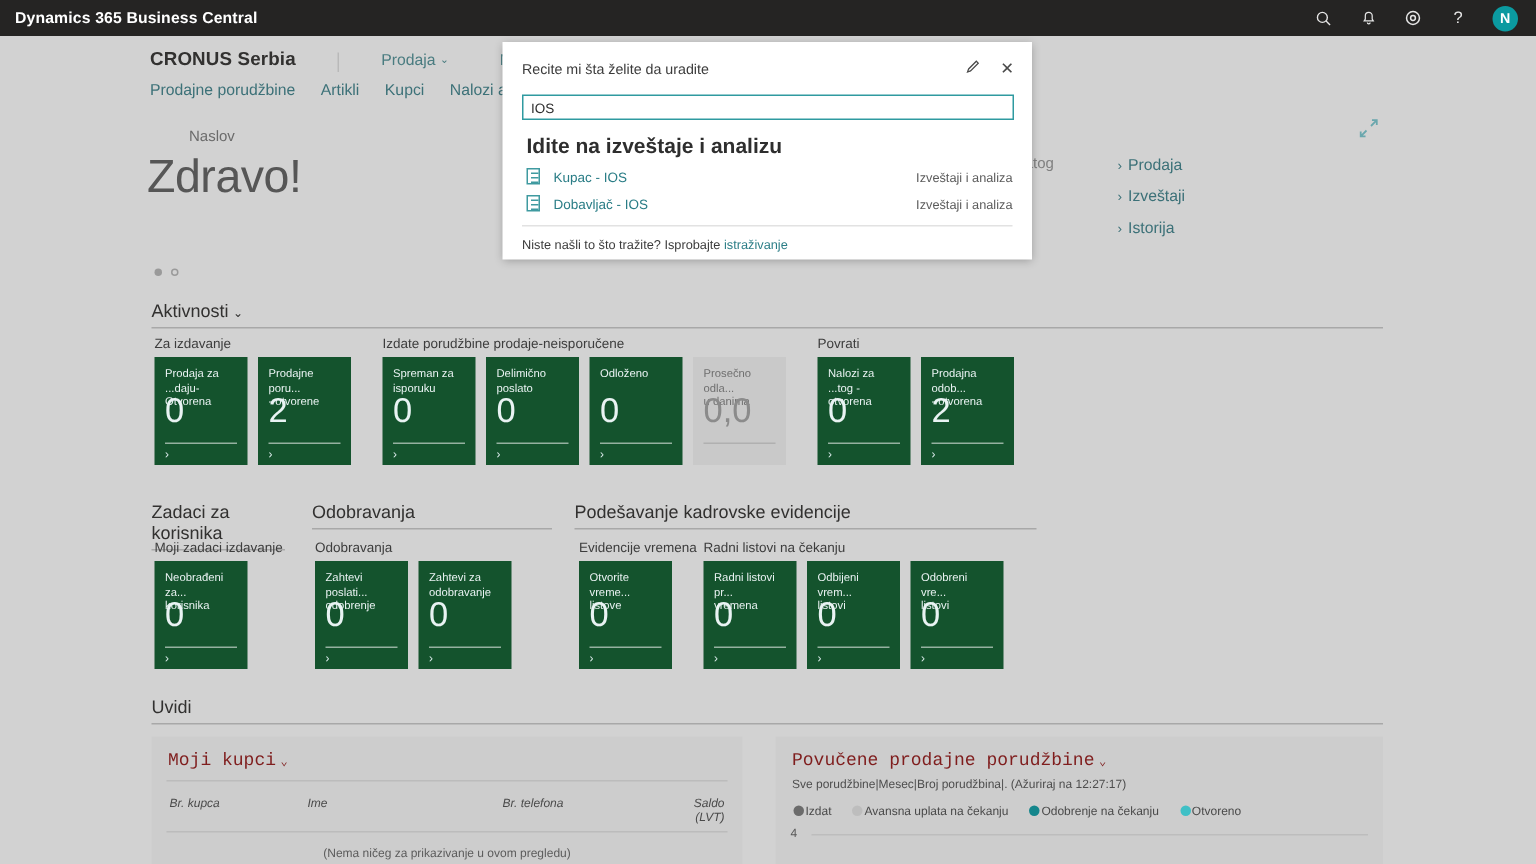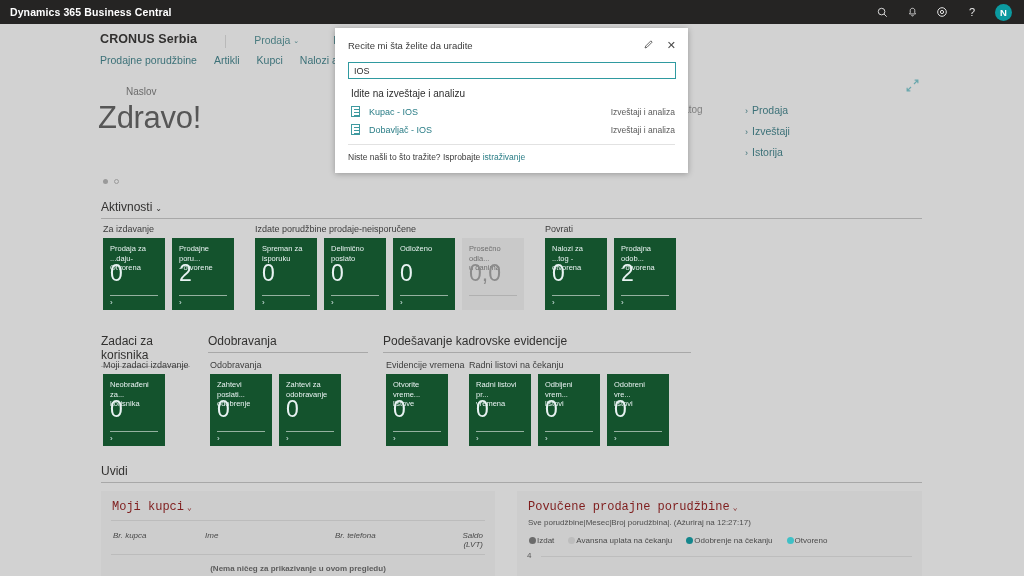--- a/index.html
+++ b/index.html
@@ -137,21 +137,21 @@
   .card { position: absolute; background: #cdcdcd; }
   .card-title {
     font-size: 12px; color: #7f1d1d; padding: 9px 0 6px 11px; font-family: Liberation Mono, monospace;
   }
   .card-title .chev { font-size: 8px; margin-left: 3px; }
   .card-rule { height: 1px; background: #bcbcbc; margin: 0 10px; }
   .thead { display: flex; padding: 10px 12px 5px 12px; font-style: italic; }
   .th { font-size: 8px; color: #4a4a4a; }
   .tbl-rule { height: 1px; background: #bcbcbc; margin: 0 10px; }
   .empty-note {
-    font-size: 8px; color: #5c5c5c; text-align: center; padding-top: 9px; font-weight: bold;
+    font-size: 8px; color: #5c5c5c; text-align: center; padding-top: 9px;
   }
 
   
   .chart-sub {
     font-size: 8px; color: #4e4e4e; padding: 0 0 0 11px; margin-top: -2px;
   }
   .legend { display: flex; gap: 14px; padding: 9px 0 0 12px; align-items: center; }
   .lg { display: flex; align-items: center; gap: 1px; }
   .lg-dot { width: 7px; height: 7px; border-radius: 50%; }
   .lg-txt { font-size: 8px; color: #4a4a4a; white-space: nowrap; }
@@ -167,21 +167,21 @@
   .dlg-head { display: flex; align-items: center; padding: 11px 12px 0 13px; }
   .dlg-title { font-size: 9.5px; color: #3b3b3b; }
   .dlg-actions { margin-left: auto; display: flex; gap: 13px; align-items: center; }
   .dlg-ico { font-size: 11px; color: #4a4a4a; cursor: pointer; line-height: 1; }
   .dlg-search {
     margin: 10px 12px 0 13px; height: 17px; border: 1px solid #2f9aa0;
     display: flex; align-items: center; padding: 0 5px;
   }
   .dlg-search-val { font-size: 9px; color: #2e2e2e; }
   .dlg-grouplabel {
-    font-size: 10px; color: #2e2e2e; font-weight: normal;
+    font-size: 14px; color: #2e2e2e; font-weight: bold;
     padding: 9px 0 0 16px;
   }
   .dlg-result {
     display: flex; align-items: center; padding: 7px 13px 0 16px; cursor: pointer;
   }
   .res-ico {
     width: 9px; height: 11px; border: 1px solid #3f9aa0; margin-right: 9px;
     position: relative;
   }
   .res-ico::after {

